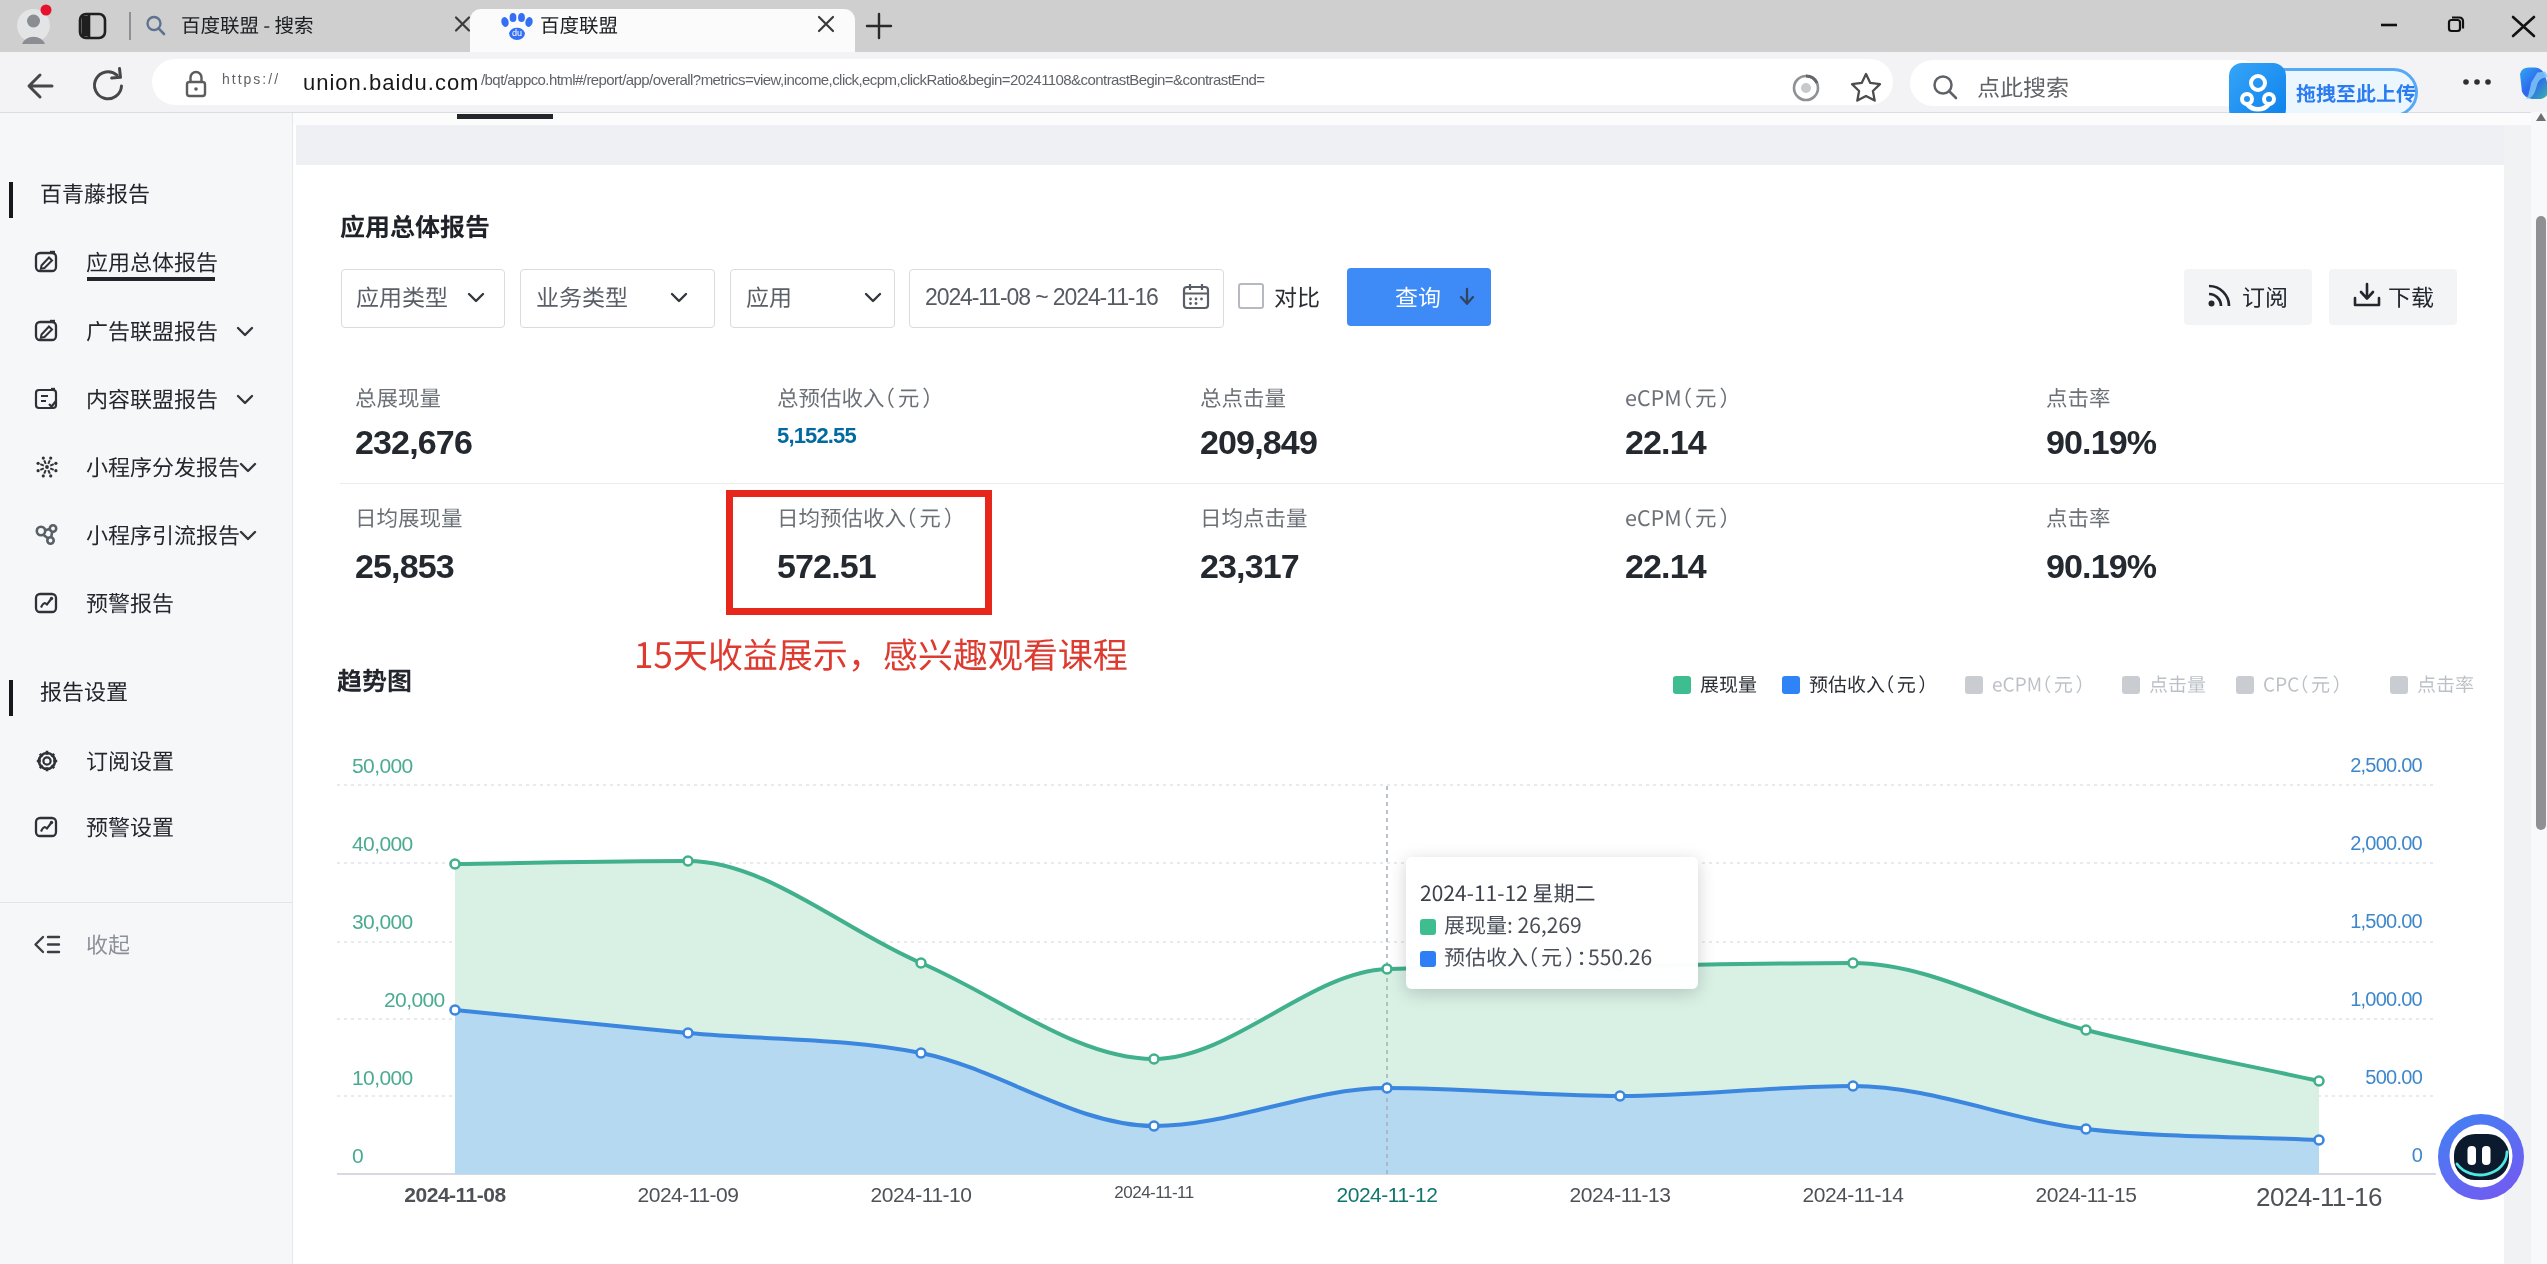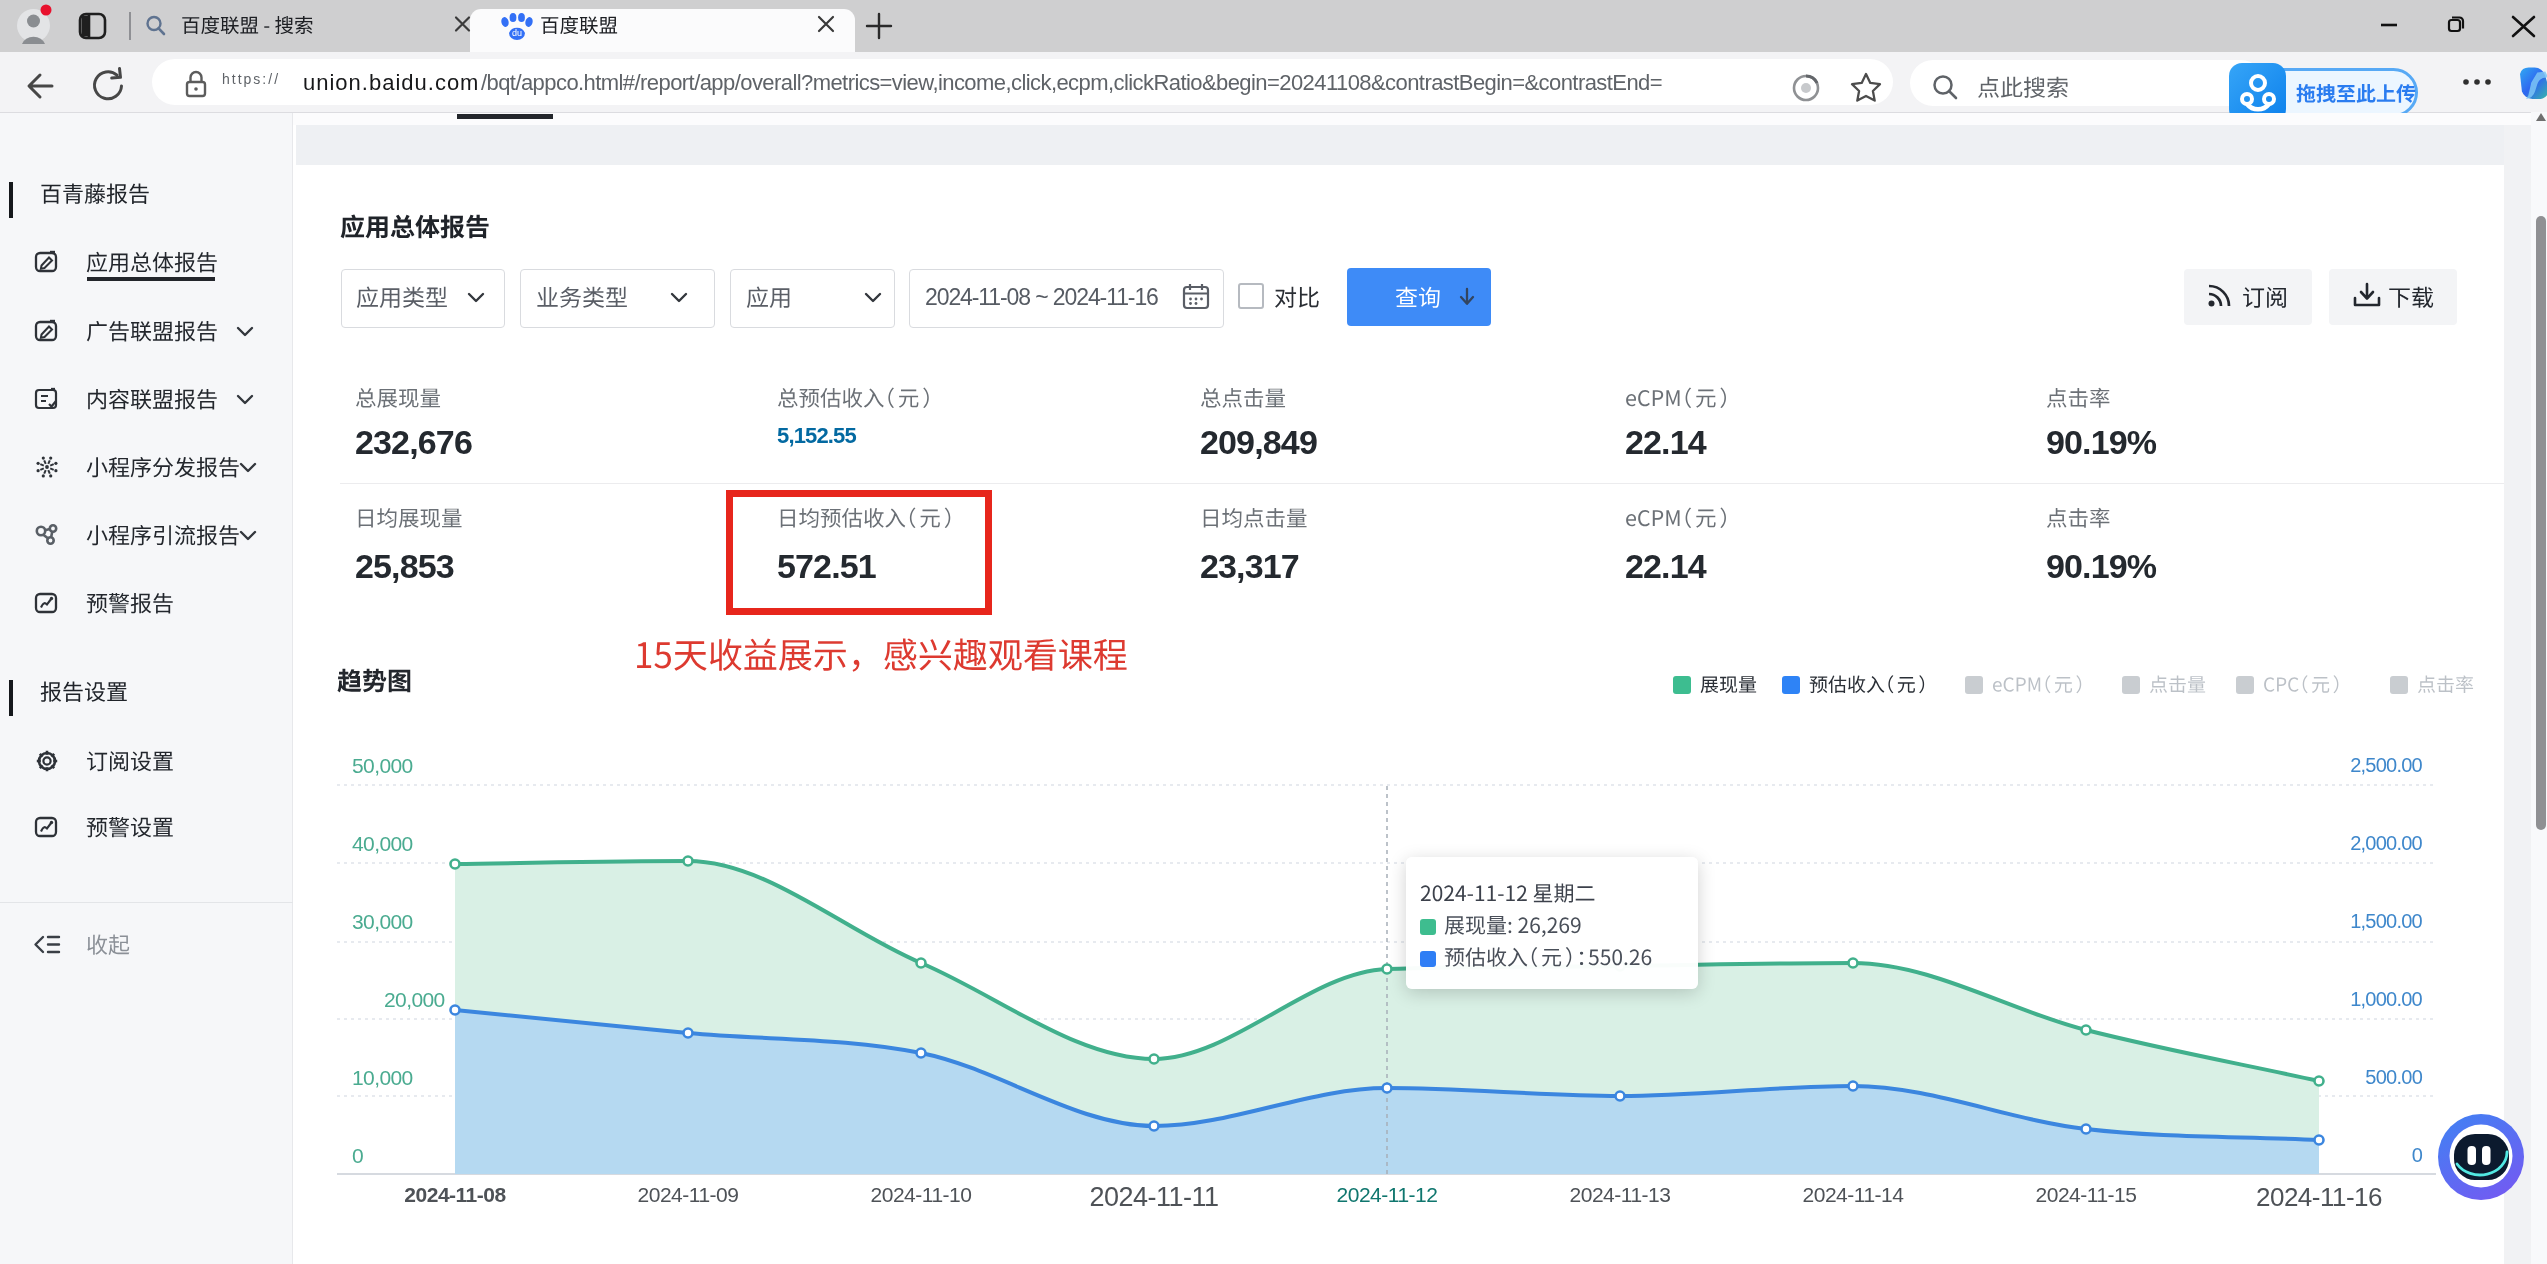--- a/index.html
+++ b/index.html
@@ -7,21 +7,21 @@
 div{box-sizing:content-box;}
 </style></head><body>
 <div style="position:absolute;left:0;top:0;width:2547px;height:52px;background:#cfcfd0;"></div>
 <div style="position:absolute;left:17px;top:9px;width:33px;height:33px;border-radius:50%;background:#e3e4e6;overflow:hidden;"></div>
 <div style="position:absolute;left:129px;top:12px;width:2px;height:28px;background:#8f9094;"></div>
 <div style="position:absolute;left:470px;top:9px;width:385px;height:43px;background:#fbfbfc;border-radius:11px 11px 0 0;"></div>
 <div style="position:absolute;left:0;top:52px;width:2547px;height:60px;background:#f3f3f5;border-bottom:1px solid #dcdce0;"></div>
 <div style="position:absolute;left:152px;top:59px;width:1741px;height:46px;border-radius:23px;background:#ffffff;"></div>
 <div style="position:absolute;left:222px;top:72px;font-size:14px;font-weight:400;color:#5f6368;letter-spacing:2.0px;white-space:pre;line-height:1;font-family:'Liberation Sans',sans-serif;">https://</div>
 <div style="position:absolute;left:303px;top:72px;font-size:22px;font-weight:400;color:#17181a;letter-spacing:1.0px;white-space:pre;line-height:1;font-family:'Liberation Sans',sans-serif;">union.baidu.com</div>
-<div style="position:absolute;left:481px;top:72px;font-size:22px;font-weight:400;color:#5f6368;letter-spacing:-0.57px;white-space:pre;line-height:1;font-family:'Liberation Sans',sans-serif;">/bqt/appco.html#/report/app/overall?metrics=view,income,click,ecpm,clickRatio&amp;begin=20241108&amp;contrastBegin=&amp;contrastEnd=</div>
+<div style="position:absolute;left:481px;top:72px;font-size:15px;font-weight:400;color:#5f6368;letter-spacing:-0.57px;white-space:pre;line-height:1;font-family:'Liberation Sans',sans-serif;">/bqt/appco.html#/report/app/overall?metrics=view,income,click,ecpm,clickRatio&amp;begin=20241108&amp;contrastBegin=&amp;contrastEnd=</div>
 <div style="position:absolute;left:1910px;top:60px;width:354px;height:46px;border-radius:23px;background:#ffffff;"></div>
 <div style="position:absolute;left:2266px;top:68px;width:152px;height:49px;background:#ecf6ff;border:3px solid #57a9f5;border-radius:10px 25px 25px 10px;box-sizing:border-box;"></div>
 <div style="position:absolute;left:2229px;top:63px;width:57px;height:59px;background:linear-gradient(135deg,#36a5f7,#0c80ec);border-radius:13px;"></div>
 <div style="position:absolute;left:0;top:113px;width:2547px;height:12px;background:#fcfcfd;"></div>
 <div style="position:absolute;left:457px;top:114px;width:96px;height:5px;background:#23262b;"></div>
 <div style="position:absolute;left:296px;top:125px;width:2235px;height:40px;background:#eef0f3;"></div>
 <div style="position:absolute;left:0;top:113px;width:293px;height:1151px;background:#f6f7f9;border-right:1px solid #e7e8eb;box-sizing:border-box;"></div>
 <div style="position:absolute;left:296px;top:165px;width:2208px;height:1099px;background:#ffffff;"></div>
 <div style="position:absolute;left:2504px;top:125px;width:27px;height:1139px;background:#f1f2f4;"></div>
 <div style="position:absolute;left:9px;top:182px;width:4px;height:36px;background:#15181c;"></div>
@@ -94,21 +94,21 @@
 <div style="position:absolute;right:125px;top:911px;font-size:20px;font-weight:400;color:#3e87cb;letter-spacing:-0.75px;white-space:pre;line-height:1;font-family:'Liberation Sans',sans-serif;margin-left:20px;">1,500.00</div>
 <div style="position:absolute;left:352px;top:989px;font-size:21px;font-weight:400;color:#4aab90;letter-spacing:-0.6px;white-space:pre;line-height:1;font-family:'Liberation Sans',sans-serif;margin-left:32px;">20,000</div>
 <div style="position:absolute;right:125px;top:989px;font-size:20px;font-weight:400;color:#3e87cb;letter-spacing:-0.75px;white-space:pre;line-height:1;font-family:'Liberation Sans',sans-serif;">1,000.00</div>
 <div style="position:absolute;left:352px;top:1067px;font-size:21px;font-weight:400;color:#4aab90;letter-spacing:-0.6px;white-space:pre;line-height:1;font-family:'Liberation Sans',sans-serif;">10,000</div>
 <div style="position:absolute;right:125px;top:1067px;font-size:20px;font-weight:400;color:#3e87cb;letter-spacing:-0.75px;white-space:pre;line-height:1;font-family:'Liberation Sans',sans-serif;">500.00</div>
 <div style="position:absolute;left:352px;top:1145px;font-size:21px;font-weight:400;color:#4aab90;letter-spacing:-0.6px;white-space:pre;line-height:1;font-family:'Liberation Sans',sans-serif;">0</div>
 <div style="position:absolute;right:125px;top:1145px;font-size:20px;font-weight:400;color:#3e87cb;letter-spacing:-0.75px;white-space:pre;line-height:1;font-family:'Liberation Sans',sans-serif;">0</div>
 <div style="position:absolute;left:455px;transform:translateX(-50%);top:1184px;font-size:21px;font-weight:700;color:#4e5257;letter-spacing:-0.5px;white-space:pre;line-height:1;font-family:'Liberation Sans',sans-serif;">2024-11-08</div>
 <div style="position:absolute;left:688px;transform:translateX(-50%);top:1184px;font-size:21px;font-weight:400;color:#4e5257;letter-spacing:-0.5px;white-space:pre;line-height:1;font-family:'Liberation Sans',sans-serif;">2024-11-09</div>
 <div style="position:absolute;left:921px;transform:translateX(-50%);top:1184px;font-size:21px;font-weight:400;color:#4e5257;letter-spacing:-0.5px;white-space:pre;line-height:1;font-family:'Liberation Sans',sans-serif;">2024-11-10</div>
-<div style="position:absolute;left:1154px;transform:translateX(-50%);top:1184px;font-size:27px;font-weight:400;color:#4e5257;letter-spacing:-0.5px;white-space:pre;line-height:1;font-family:'Liberation Sans',sans-serif;text-align:center;">2024-11-11</div>
+<div style="position:absolute;left:1154px;transform:translateX(-50%);top:1184px;font-size:17px;font-weight:400;color:#4e5257;letter-spacing:-0.5px;white-space:pre;line-height:1;font-family:'Liberation Sans',sans-serif;text-align:center;">2024-11-11</div>
 <div style="position:absolute;left:1387px;transform:translateX(-50%);top:1184px;font-size:21px;font-weight:400;color:#0f766e;letter-spacing:-0.5px;white-space:pre;line-height:1;font-family:'Liberation Sans',sans-serif;">2024-11-12</div>
 <div style="position:absolute;left:1620px;transform:translateX(-50%);top:1184px;font-size:21px;font-weight:400;color:#4e5257;letter-spacing:-0.5px;white-space:pre;line-height:1;font-family:'Liberation Sans',sans-serif;">2024-11-13</div>
 <div style="position:absolute;left:1853px;transform:translateX(-50%);top:1184px;font-size:21px;font-weight:400;color:#4e5257;letter-spacing:-0.5px;white-space:pre;line-height:1;font-family:'Liberation Sans',sans-serif;">2024-11-14</div>
 <div style="position:absolute;left:2086px;transform:translateX(-50%);top:1184px;font-size:21px;font-weight:400;color:#4e5257;letter-spacing:-0.5px;white-space:pre;line-height:1;font-family:'Liberation Sans',sans-serif;">2024-11-15</div>
 <div style="position:absolute;left:2319px;transform:translateX(-50%);top:1184px;font-size:26px;font-weight:400;color:#4e5257;letter-spacing:-0.5px;white-space:pre;line-height:1;font-family:'Liberation Sans',sans-serif;">2024-11-16</div>
 <div style="position:absolute;left:1406px;top:857px;width:292px;height:132px;background:rgba(255,255,255,.97);border-radius:6px;box-shadow:0 4px 18px rgba(0,0,0,.18);"></div>
 <div style="position:absolute;left:1420px;top:919px;width:16px;height:16px;border-radius:3px;background:#3ebd8f;"></div>
 <div style="position:absolute;left:1420px;top:951px;width:16px;height:16px;border-radius:3px;background:#2e7ef5;"></div>
 <div style="position:absolute;left:2531px;top:112px;width:16px;height:1152px;background:#f8f9fb;"></div>
 <div style="position:absolute;left:2536px;top:216px;width:10px;height:614px;background:#8f9093;border-radius:5px;"></div>

